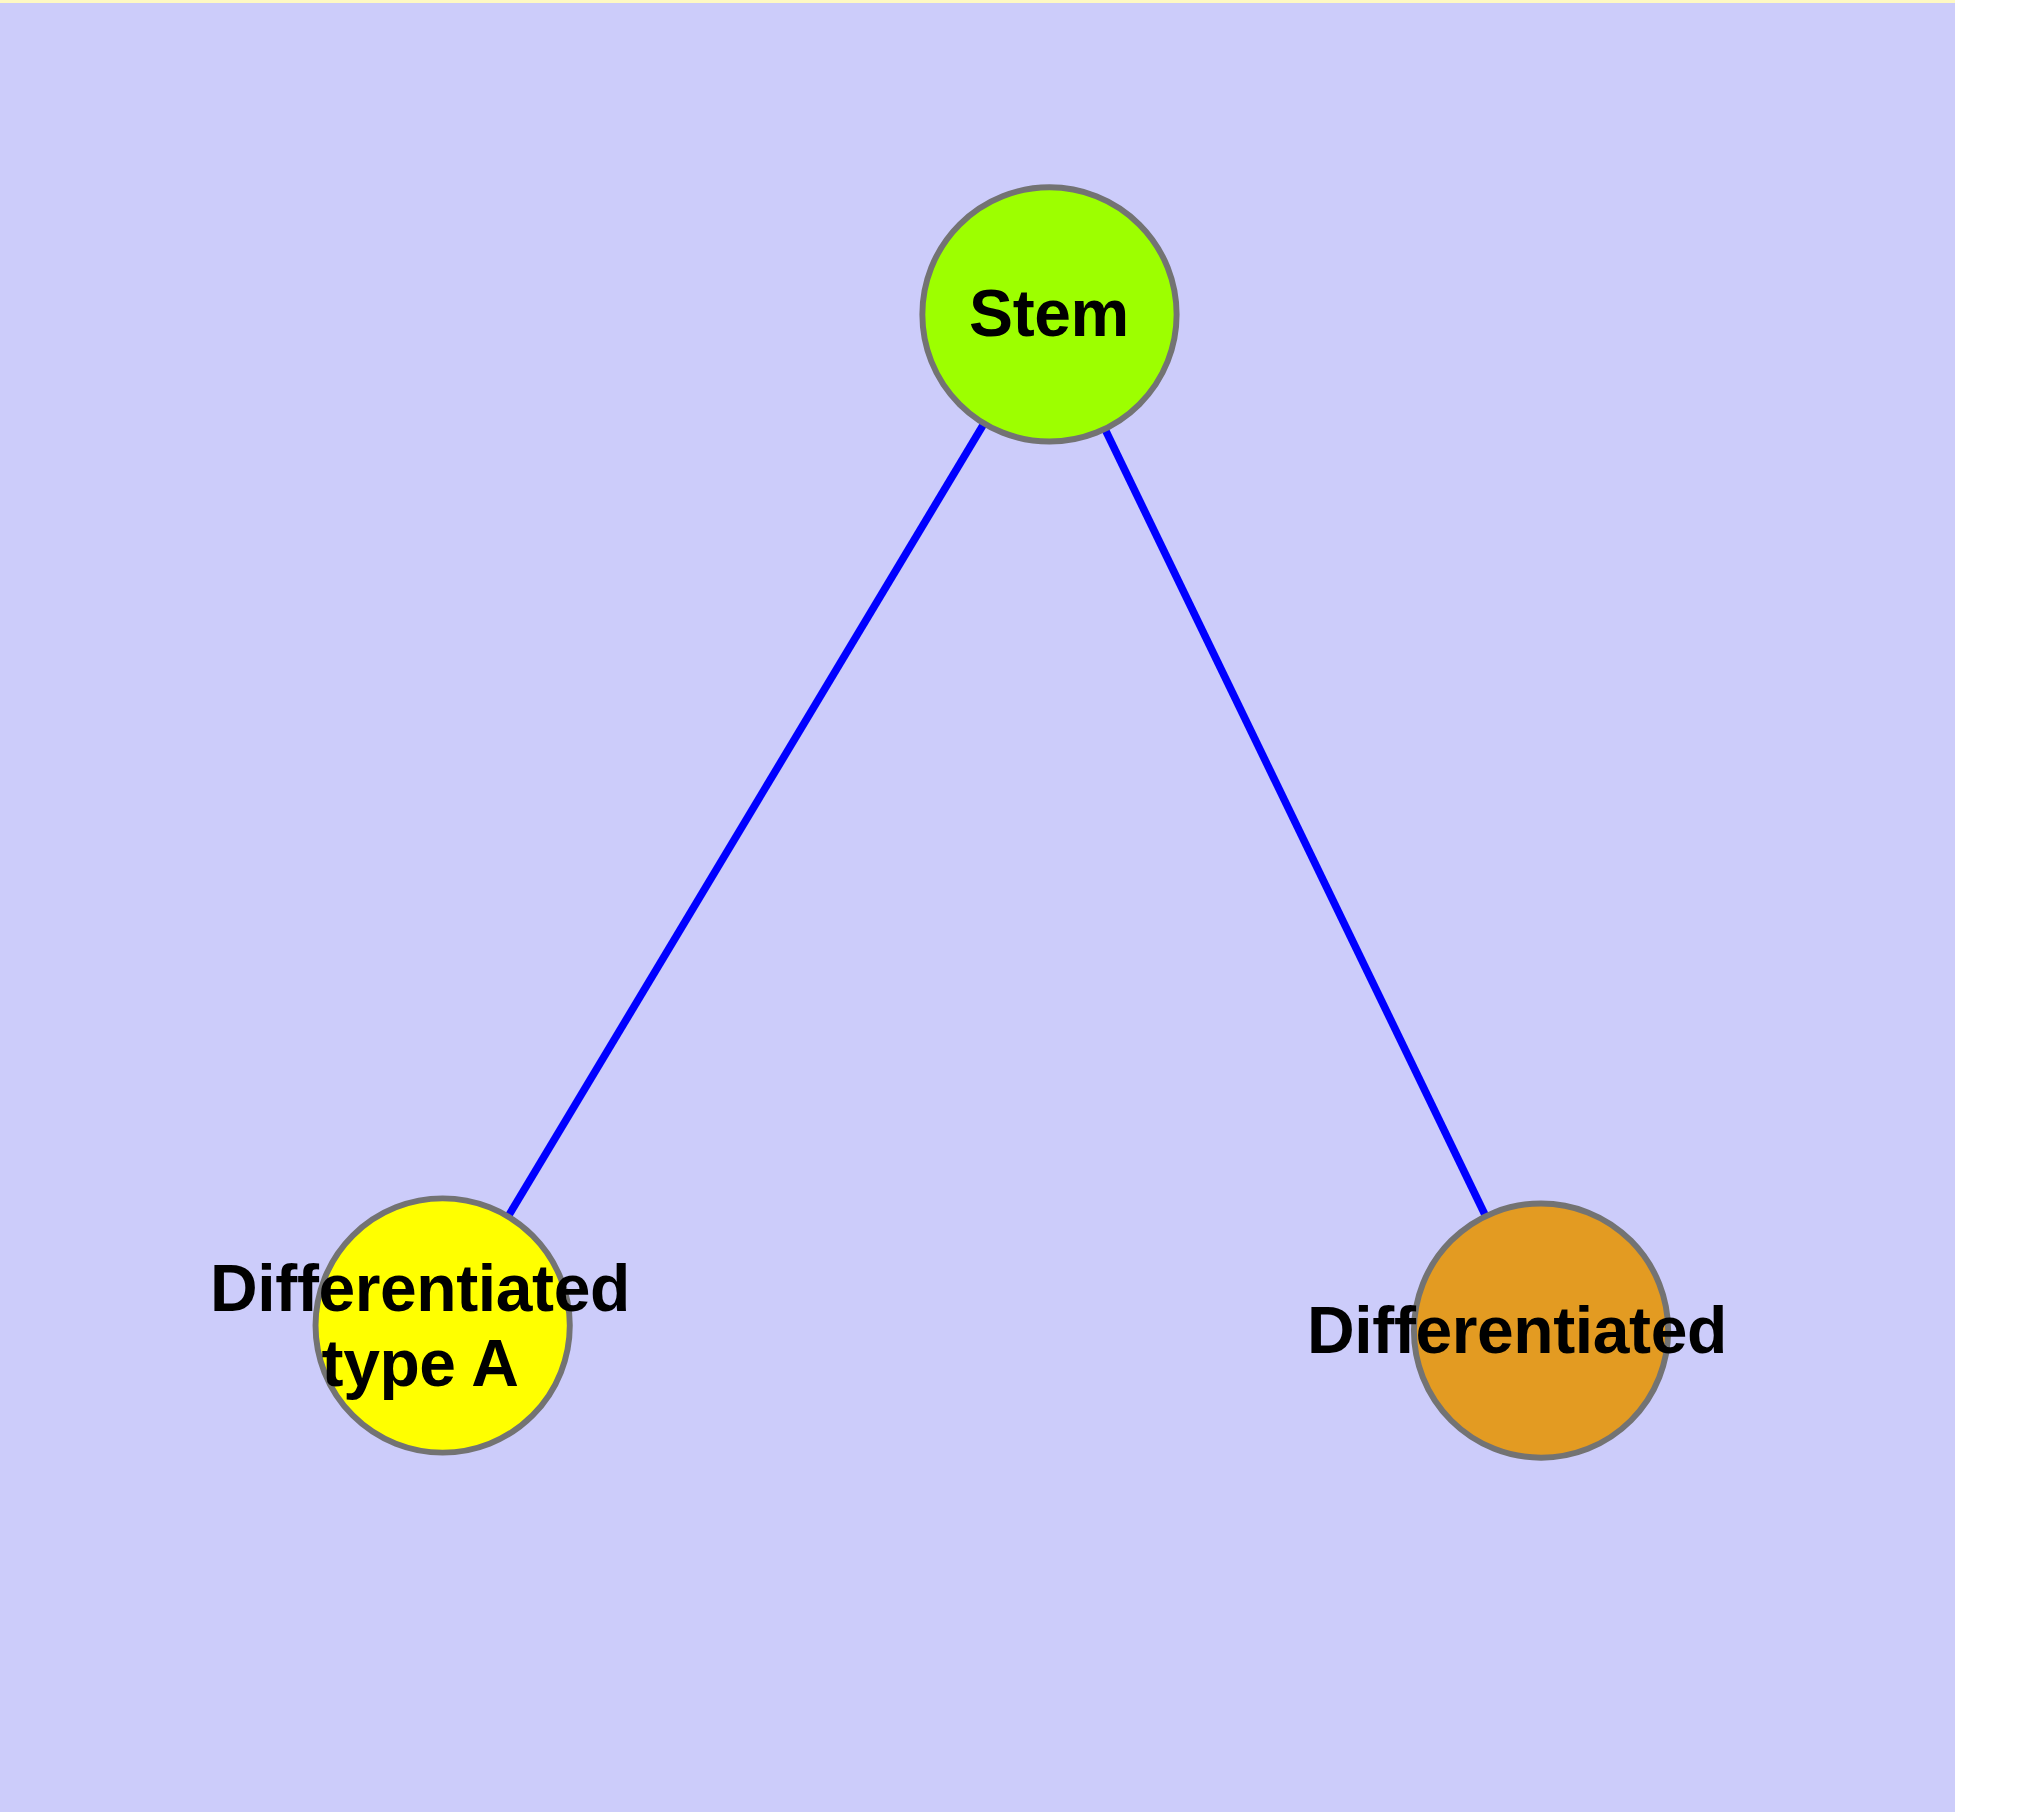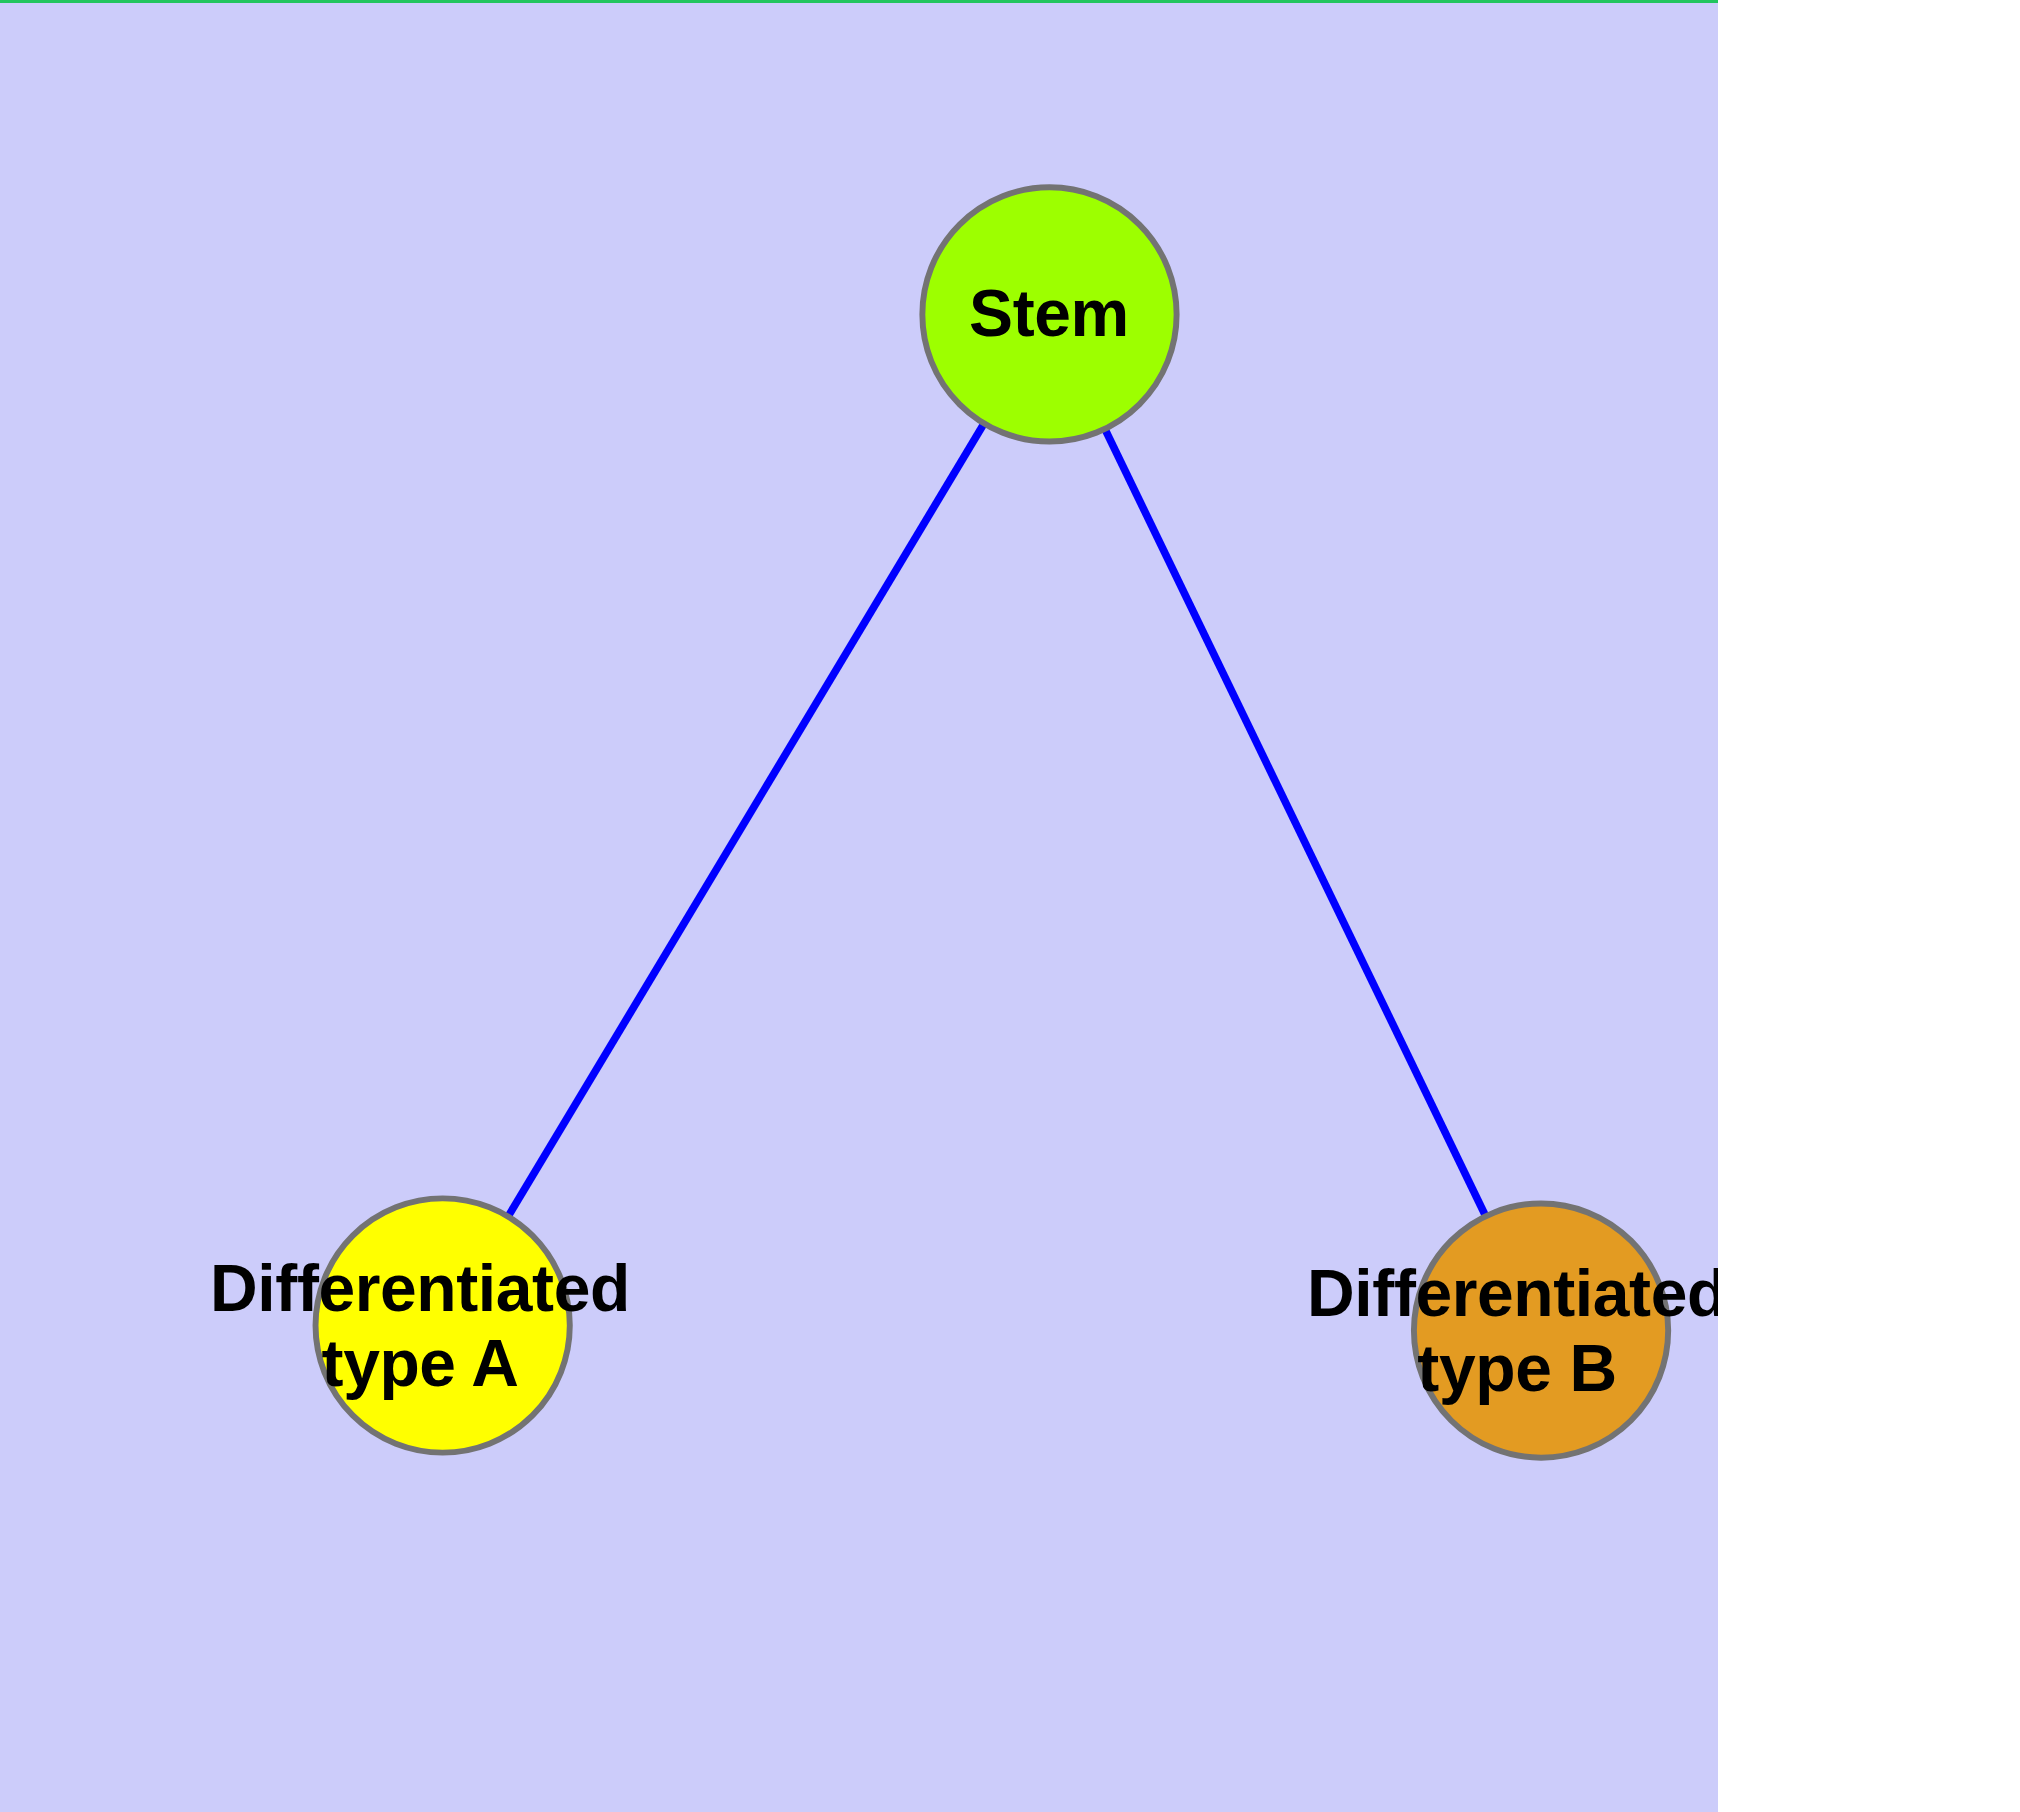--- a/index.html
+++ b/index.html
@@ -52,21 +52,21 @@
     text-align: center;
     white-space: pre-line;
     transform: translate(-50%, -50%);
     pointer-events: none;
     letter-spacing: -0.4px;
   }
 </style>
 </head>
 <body>
 
-<div id="canvas" style="width: 1718px; height: 1812px; background: #22c55e;">
+<div id="canvas" style="width: 1955px; height: 1812px; background: #fef9c3;">
 
   <div id="plot-background" style="background: rgb(204, 204, 250);"></div>
 
   <svg id="graph-svg" viewBox="0 0 2384 2138" xmlns="http://www.w3.org/2000/svg">
 
     <g id="edges-layer">
       <line class="edge-line" id="edge-stem-to-a" x1="1238" y1="371" x2="522" y2="1564" style="stroke: rgb(0, 0, 255); stroke-width: 9;"></line>
       <line class="edge-line" id="edge-stem-to-b" x1="1238" y1="371" x2="1818" y2="1570" style="stroke: rgb(0, 0, 255); stroke-width: 9;"></line>
     </g>
 
@@ -74,16 +74,16 @@
       <circle class="node-circle" id="node-stem" cx="1238" cy="371" r="150" fill="#9dff00" style="stroke: rgb(115, 115, 115); stroke-width: 7;"></circle>
       <circle class="node-circle" id="node-diff-a" cx="522" cy="1564" r="150" fill="#ffff00" style="stroke: rgb(115, 115, 115); stroke-width: 7;"></circle>
       <circle class="node-circle" id="node-diff-b" cx="1818" cy="1570" r="150" fill="#e39b22" style="stroke: rgb(115, 115, 115); stroke-width: 7;"></circle>
     </g>
   </svg>
 
   <div class="label-box" id="label-stem" style="left: 1049px; top: 314px; font-size: 66px; color: rgb(0, 0, 0);">Stem</div>
 
   <div class="label-box" id="label-diff-a" style="left: 420px; top: 1326px; font-size: 66px; color: rgb(0, 0, 0);"><span>Differentiated</span><br><span>type A</span></div>
 
-  <div class="label-box" id="label-diff-b" style="left: 1517px; top: 1331px; font-size: 66px; color: rgb(0, 0, 0);"><span>Differentiated</span><br><span>type B</span></div>
+  <div class="label-box" id="label-diff-b" style="left: 1517px; top: 1331px; font-size: 66px; color: rgb(0, 0, 0);"><span>Differentiated</span><br></div>
 
 </div>
 
 
 </body></html>

